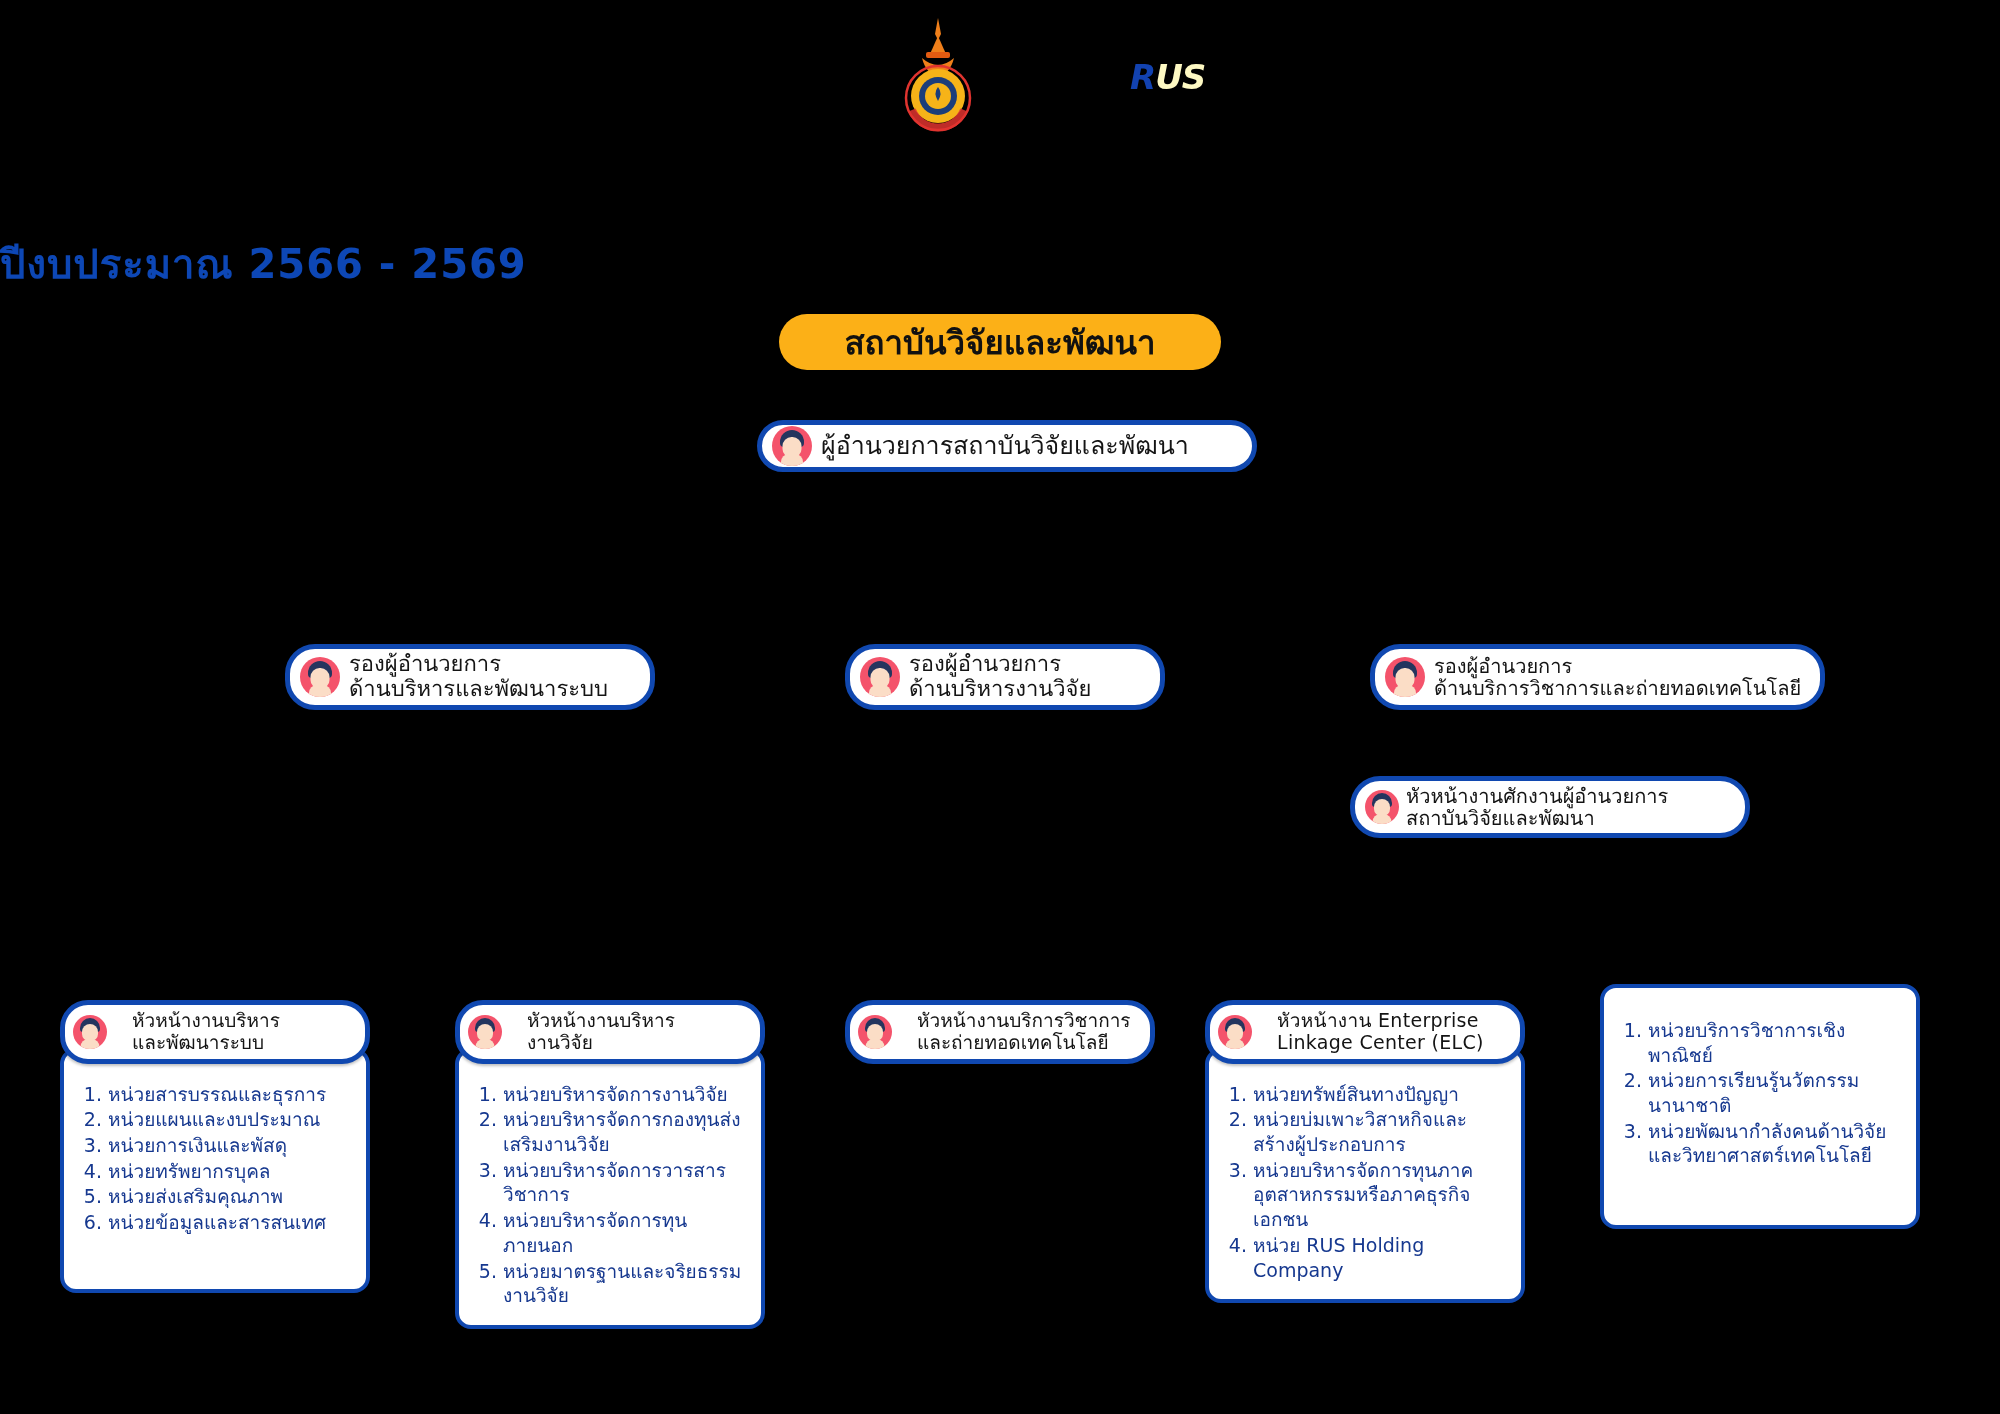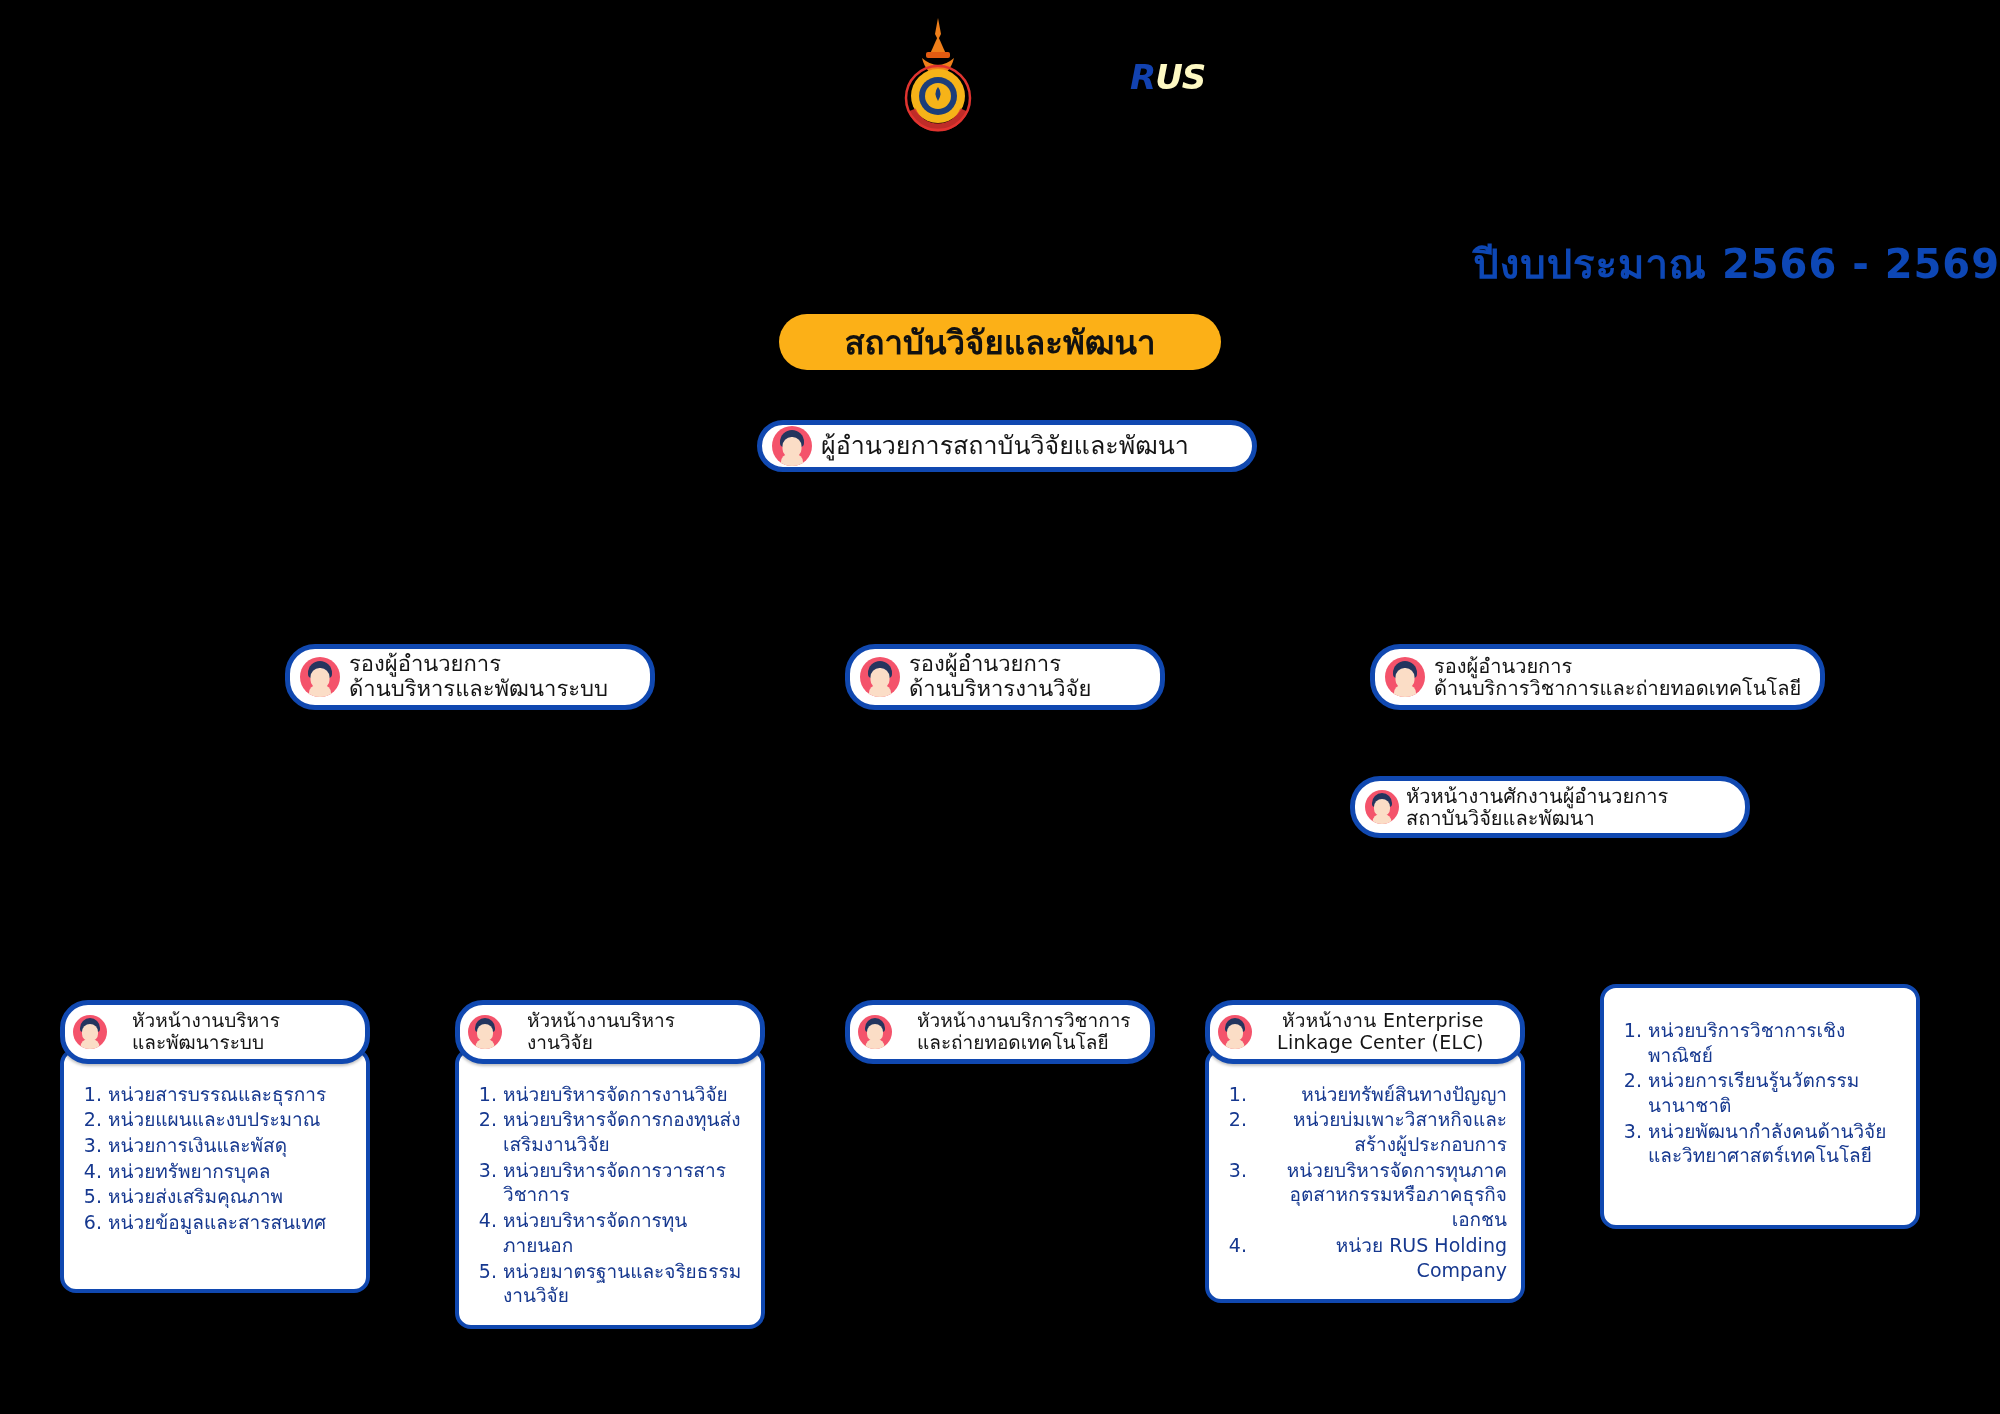--- a/index.html
+++ b/index.html
@@ -14,21 +14,21 @@
   .rus-logo{
     position:absolute;left:1130px;top:60px;
     font-family:"DejaVu Sans","Liberation Sans",sans-serif;
     font-weight:bold;font-style:italic;font-size:34px;letter-spacing:-1px;
     line-height:1;
   }
   .rus-r{color:#1242b0;}
   .rus-us{color:#fef9c3;}
 
   .year-title{
-    position:absolute;left:0;top:232px;width:2000px;text-align:right;
+    position:absolute;left:0;top:232px;width:2000px;text-align:left;
     color:#0d47b5;font-size:40px;font-weight:bold;letter-spacing:1px;
   }
 
   
   .gold-pill{
     position:absolute;left:779px;top:314px;width:442px;height:56px;
     background:#fcb017;border-radius:28px;
     display:flex;align-items:center;justify-content:center;
     color:#111;font-size:33px;font-weight:bold;
   }
@@ -94,21 +94,21 @@
     box-sizing:border-box;min-height:245px;
     box-shadow:0 2px 3px rgba(0,0,0,.25);
   }
   .col-body ol{margin:0;padding-left:30px;}
   .col-body li{
     color:#16388f;font-size:19px;line-height:1.3;margin-bottom:1px;
   }
   #col-0{left:60px;}
   #col-1{left:455px;}
   #col-2{left:845px;}
-  #col-3{left:1205px;width:320px;text-align:right;}
+  #col-3{left:1205px;width:320px;}
   #col-4{left:1600px;width:320px;}
   #col-3 .col-head .label{font-family:"DejaVu Sans","Liberation Sans",sans-serif;letter-spacing:.3px;}
 </style>
 </head>
 <body>
 
 <div class="stage">
 
   <div class="emblem">
     <svg viewBox="0 0 100 140" width="100" height="140">

